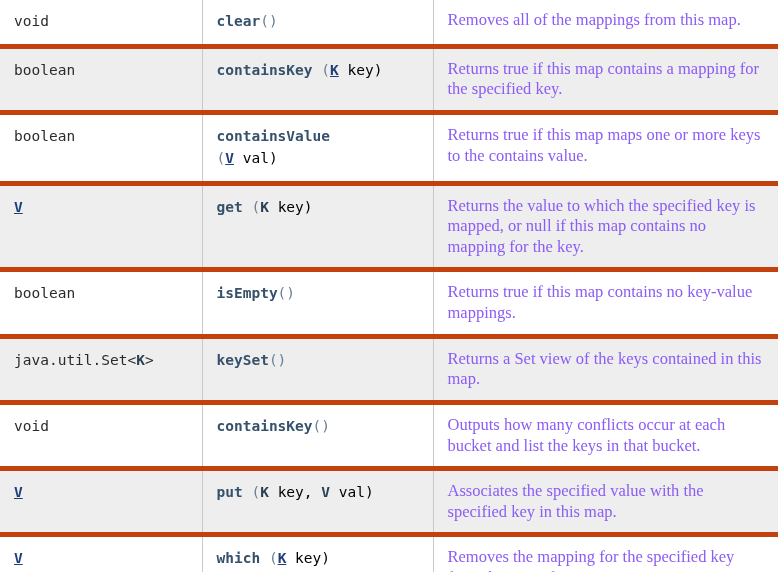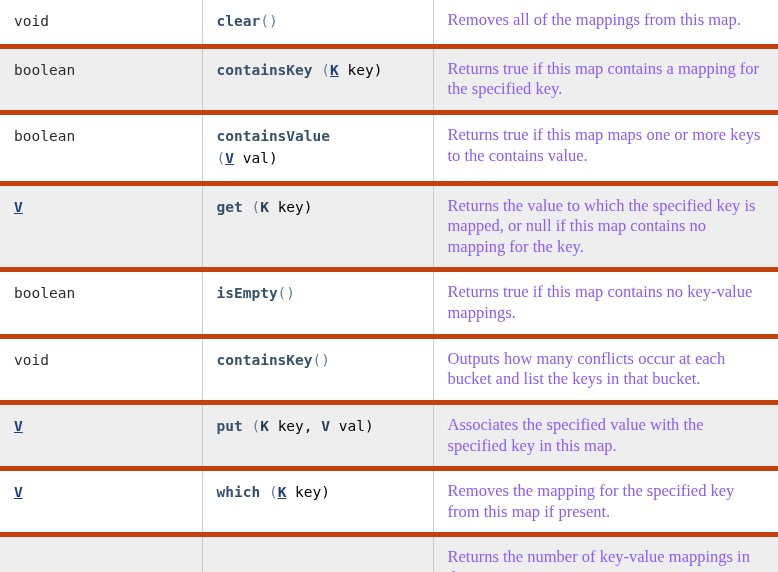--- a/index.html
+++ b/index.html
@@ -155,20 +155,31 @@
         <div class="inner"><span>boolean</span></div>
       </td>
       <td class="cell-sig">
         <div class="inner"><span class="mname">isEmpty</span><span class="punct">()</span></div>
       </td>
       <td class="cell-desc">
         <div class="inner">Returns true if this map contains no key-value mappings.</div>
       </td>
     </tr>
 
+    <tr class="row-even">
+      <td class="cell-type">
+        <div class="inner nowrap"><span>java.util.Set&lt;</span><span class="tplain">K</span><span>&gt;</span></div>
+      </td>
+      <td class="cell-sig">
+        <div class="inner"><span class="mname">keySet</span><span class="punct">()</span></div>
+      </td>
+      <td class="cell-desc">
+        <div class="inner">Returns a Set view of the keys contained in this map.</div>
+      </td>
+    </tr>
 
     <tr class="row-odd">
       <td class="cell-type">
         <div class="inner"><span>void</span></div>
       </td>
       <td class="cell-sig">
         <div class="inner"><span class="mname">containsKey</span><span class="punct">()</span></div>
       </td>
       <td class="cell-desc">
         <div class="inner">Outputs how many conflicts occur at each bucket and list the keys in that bucket.</div>

